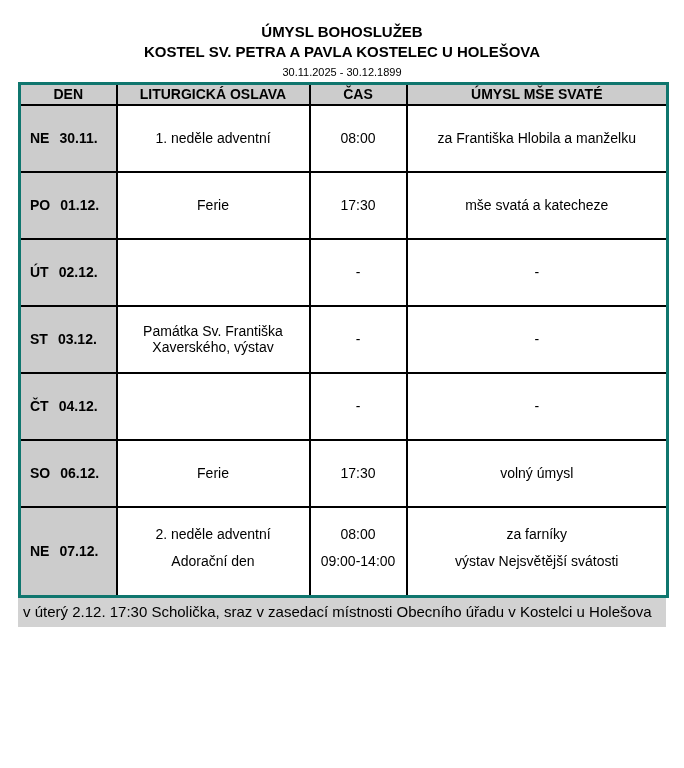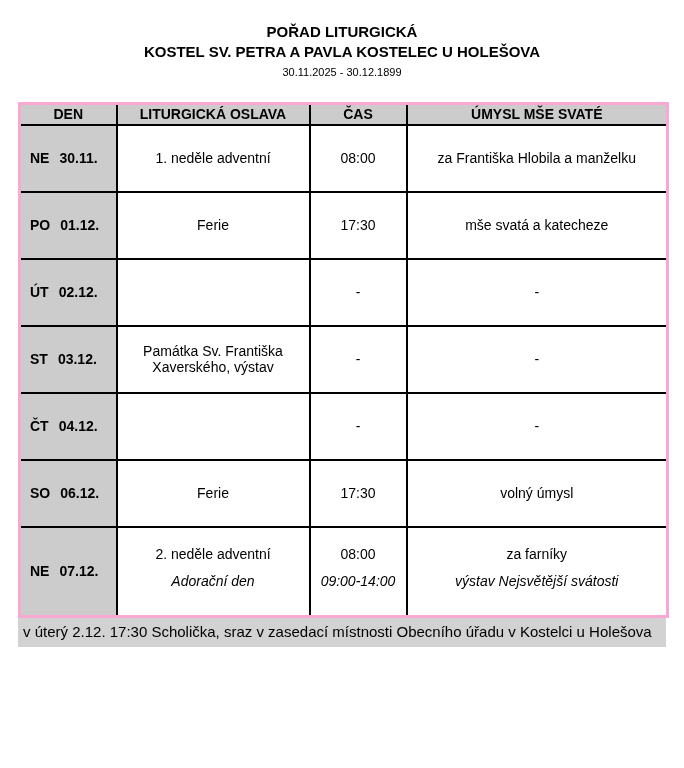--- a/index.html
+++ b/index.html
@@ -23,24 +23,23 @@
     line-height: 20px;
   }
   .date-line {
     font-size: 11px;
     font-weight: normal;
     line-height: 20px;
   }
   
   table.schedule {
     width: 648px;
-    margin-top: 20px;
     border-collapse: collapse;
     table-layout: fixed;
-    border: 3px solid #f9a8d4;
+    border: 3px solid #0f766e;
   }
   table.schedule th, table.schedule td {
     border: 2px solid #000000;
     font-size: 14px;
     vertical-align: middle;
   }
   col.c-den  { width: 97px; }
   col.c-lit  { width: 193px; }
   col.c-cas  { width: 97px; }
   col.c-umy  { width: 261px; }
@@ -77,38 +76,37 @@
   .split-top {
     flex: 1;
     display: flex;
     align-items: center;
     justify-content: center;
     padding: 2px 4px;
   }
   .split-bottom {
     padding: 0 1px 18px 1px;
     line-height: 17px;
-    font-style: italic;
   }
   
   .footer-note {
     width: 648px;
     background: #d2d2d2;
     font-size: 15px;
     line-height: 22px;
     padding: 3px 6px 4px 5px;
   }
 </style>
 </head>
 <body>
 
 <div class="page">
 
   <div class="titles">
-    <div class="title-line">POŘAD LITURGICKÁ</div>
+    <div class="title-line">ÚMYSL BOHOSLUŽEB</div>
     <div class="title-line">KOSTEL SV. PETRA A PAVLA KOSTELEC U HOLEŠOVA</div>
     <div class="date-line">30.11.2025 - 30.12.1899</div>
   </div>
 
   <table class="schedule">
     <colgroup>
       <col class="c-den">
         <col class="c-lit">
         <col class="c-cas">
         <col class="c-umy">

